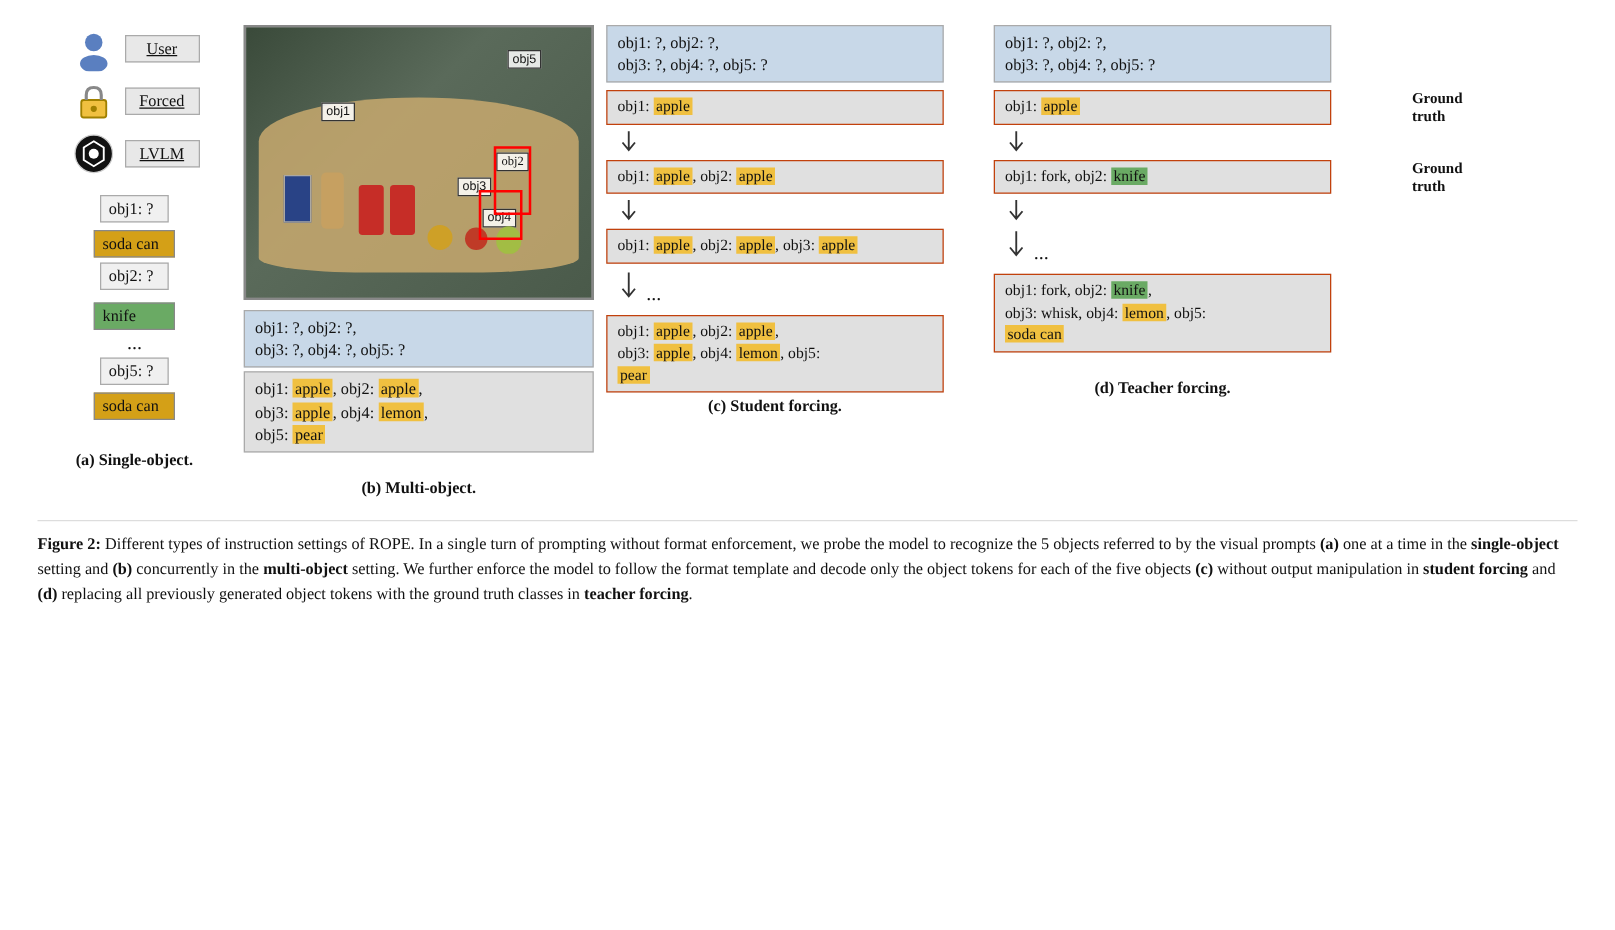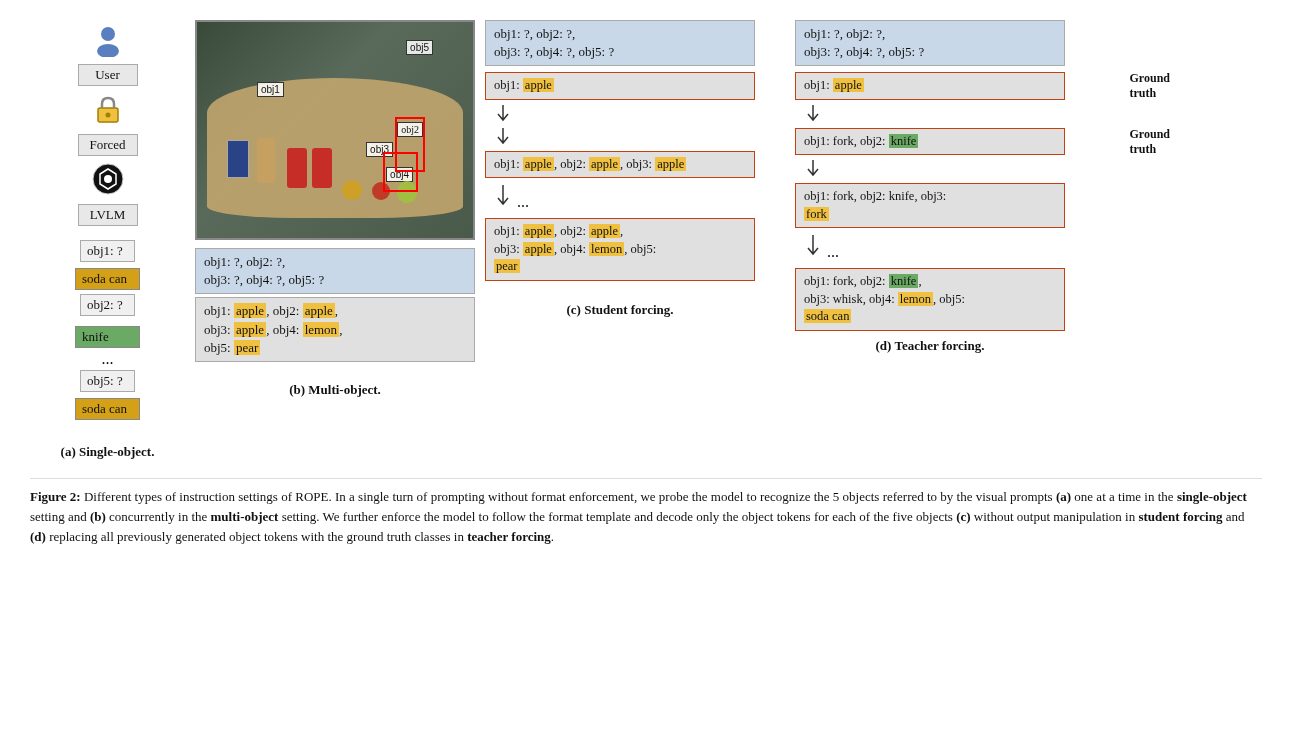--- a/index.html
+++ b/index.html
@@ -26,23 +26,24 @@
     
     .left-panel {
       display: flex;
       flex-direction: column;
       align-items: center;
       gap: 4px;
       min-width: 155px;
     }
     .icon-row {
       display: flex;
-      flex-direction: column;
+      flex-direction: row;
       align-items: center;
       gap: 6px;
+      text-decoration: underline;
     }
     .icon-box {
       width: 38px;
       height: 38px;
       display: flex;
       align-items: center;
       justify-content: center;
     }
     .label-box {
       background: #e8e8e8;
@@ -303,20 +304,26 @@
         </div>
         <div style="position:absolute;right:-105px;top:50%;transform:translateY(-50%);font-weight:bold;font-size:12px;white-space:nowrap;"><b>Predicted<br>class</b></div>
       </div>
 
       <div style="display:flex;align-items:center;gap:4px;margin-left:8px;">
         <svg width="20" height="20">
             <path d="M10 2 L10 16 M5 11 L10 17 L15 11" stroke="#333" stroke-width="1.5" fill="none"></path>
           </svg>
       </div>
 
+      <div class="step-row" style="position:relative;margin-top:2px;">
+        <div class="step-content">
+          obj1: <span class="inline-highlight-y">apple</span>, obj2: <span class="inline-highlight-y">apple</span>
+        </div>
+        <div style="position:absolute;right:-105px;top:50%;transform:translateY(-50%);font-weight:bold;font-size:12px;white-space:nowrap;"><b>Predicted<br>class</b></div>
+      </div>
 
       <div style="display:flex;align-items:center;gap:4px;margin-left:8px;">
         <svg width="20" height="20">
             <path d="M10 2 L10 16 M5 11 L10 17 L15 11" stroke="#333" stroke-width="1.5" fill="none"></path>
           </svg>
       </div>
 
       <div class="step-row" style="position:relative;margin-top:2px;">
         <div class="step-content">
           obj1: <span class="inline-highlight-y">apple</span>, obj2: <span class="inline-highlight-y">apple</span>, obj3: <span class="inline-highlight-y">apple</span>
@@ -330,21 +337,21 @@
         ...
       </div>
 
       <div class="step-row" style="margin-top:2px;">
         <div class="step-content">
           obj1: <span class="inline-highlight-y">apple</span>, obj2: <span class="inline-highlight-y">apple</span>,<br>
           obj3: <span class="inline-highlight-y">apple</span>, obj4: <span class="inline-highlight-y">lemon</span>, obj5:<br>
           <span class="inline-highlight-y">pear</span>
         </div>
       </div>
-      <div class="panel-caption" style="margin-top:18px;">(c) Student forcing.</div>
+      <div class="panel-caption" style="margin-top:0;">(c) Student forcing.</div>
     </div>
 
     <div class="forcing-panel" style="min-width:230px;max-width:270px;margin-left:30px;">
       <div class="query-box">obj1: ?, obj2: ?,<br>obj3: ?, obj4: ?, obj5: ?</div>
 
       <div class="step-row" style="position:relative;margin-top:3px;">
         <div class="step-content">
           obj1: <span class="inline-highlight-y">apple</span>
         </div>
         <div style="position:absolute;right:-105px;top:50%;transform:translateY(-50%);font-weight:bold;font-size:12px;white-space:nowrap;"><b>Ground<br>truth</b></div>
@@ -362,41 +369,36 @@
         </div>
         <div style="position:absolute;right:-105px;top:50%;transform:translateY(-50%);font-weight:bold;font-size:12px;white-space:nowrap;"><b>Ground<br>truth</b></div>
       </div>
 
       <div style="display:flex;align-items:center;gap:4px;margin-left:8px;">
         <svg width="20" height="20">
             <path d="M10 2 L10 16 M5 11 L10 17 L15 11" stroke="#333" stroke-width="1.5" fill="none"></path>
           </svg>
       </div>
 
-      <div class="step-row" style="position:relative;margin-top:2px;">
-        <div class="step-content">
-          obj1: fork, obj2: knife, obj3:<br><span class="inline-highlight-y">fork</span>
-        </div>
-      </div>
 
       <div class="dots-row" style="text-align:left;padding-left:8px;">
         <svg width="20" height="24">
             <path d="M10 2 L10 20 M5 15 L10 21 L15 15" stroke="#333" stroke-width="1.5" fill="none"></path>
           </svg>
         ...
       </div>
 
       <div class="step-row" style="margin-top:2px;">
         <div class="step-content">
           obj1: fork, obj2: <span class="inline-highlight-g">knife</span>,<br>
           obj3: whisk, obj4: <span class="inline-highlight-y">lemon</span>, obj5:<br>
           <span class="inline-highlight-y">soda can</span>
         </div>
       </div>
-      <div class="panel-caption" style="margin-top:4px;">(d) Teacher forcing.</div>
+      <div class="panel-caption" style="margin-top:17px;">(d) Teacher forcing.</div>
     </div>
 
   </div>
 
   <div class="caption-box" style="margin-top:8px;border-top:1px solid #ddd;padding-top:8px;">
     <b>Figure 2:</b> Different types of instruction settings of ROPE. In a single turn of prompting without format enforcement, we probe the model to recognize the 5 objects referred to by the visual prompts <b>(a)</b> one at a time in the <b>single-object</b> setting and <b>(b)</b> concurrently in the <b>multi-object</b> setting. We further enforce the model to follow the format template and decode only the object tokens for each of the five objects <b>(c)</b> without output manipulation in <b>student forcing</b> and <b>(d)</b> replacing all previously generated object tokens with the ground truth classes in <b>teacher forcing</b>.
   </div>
 
 </div>
 

